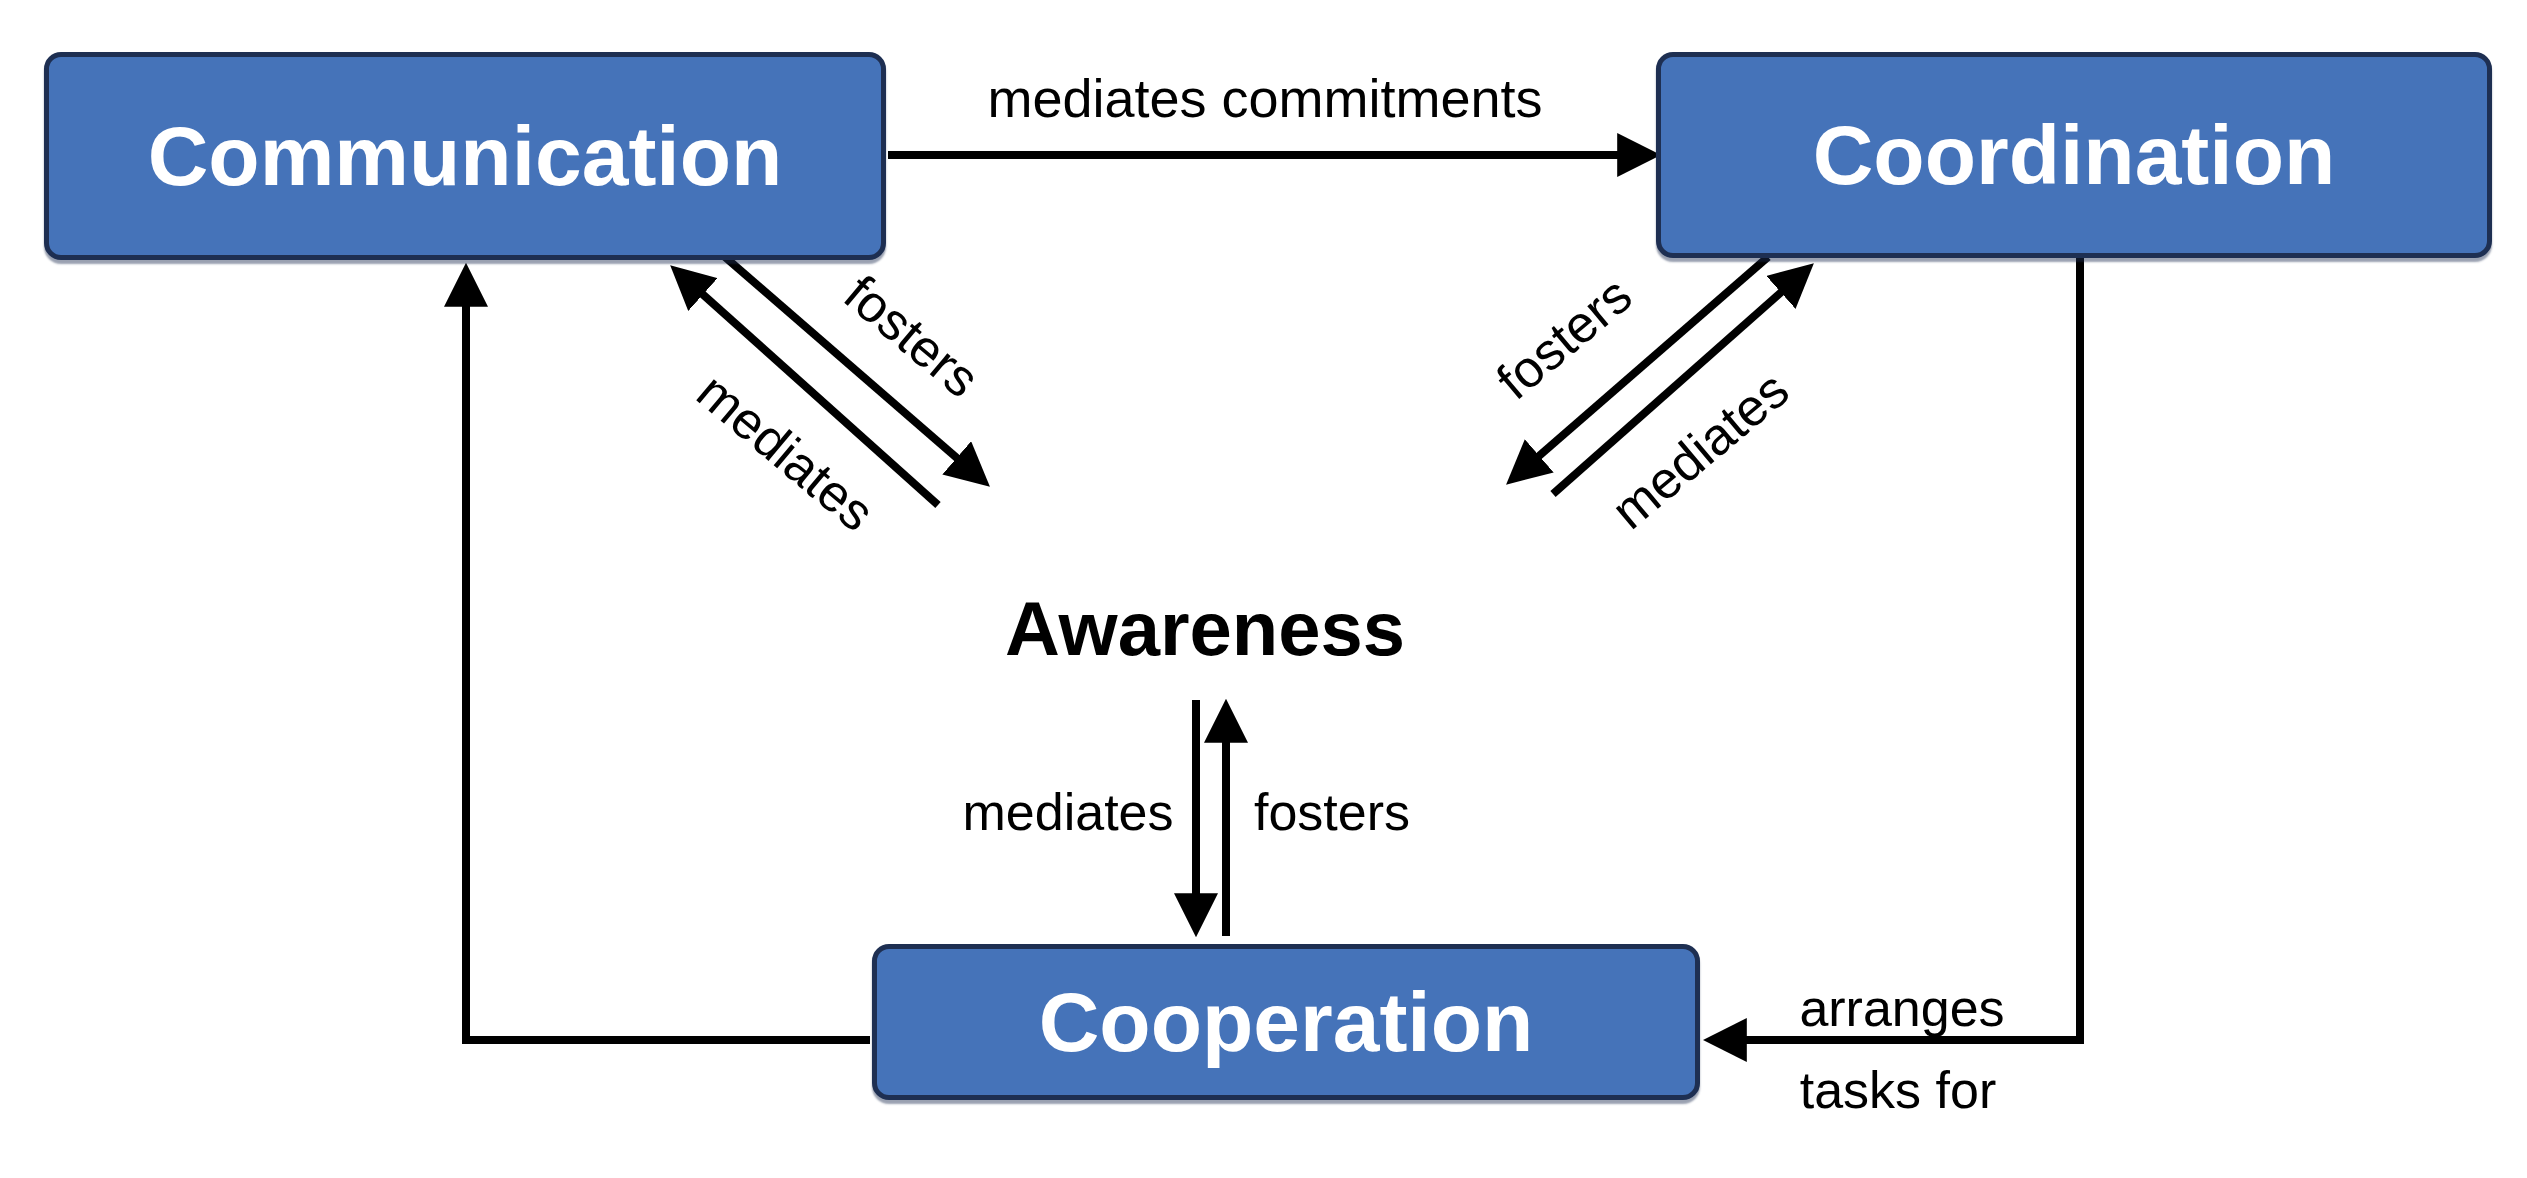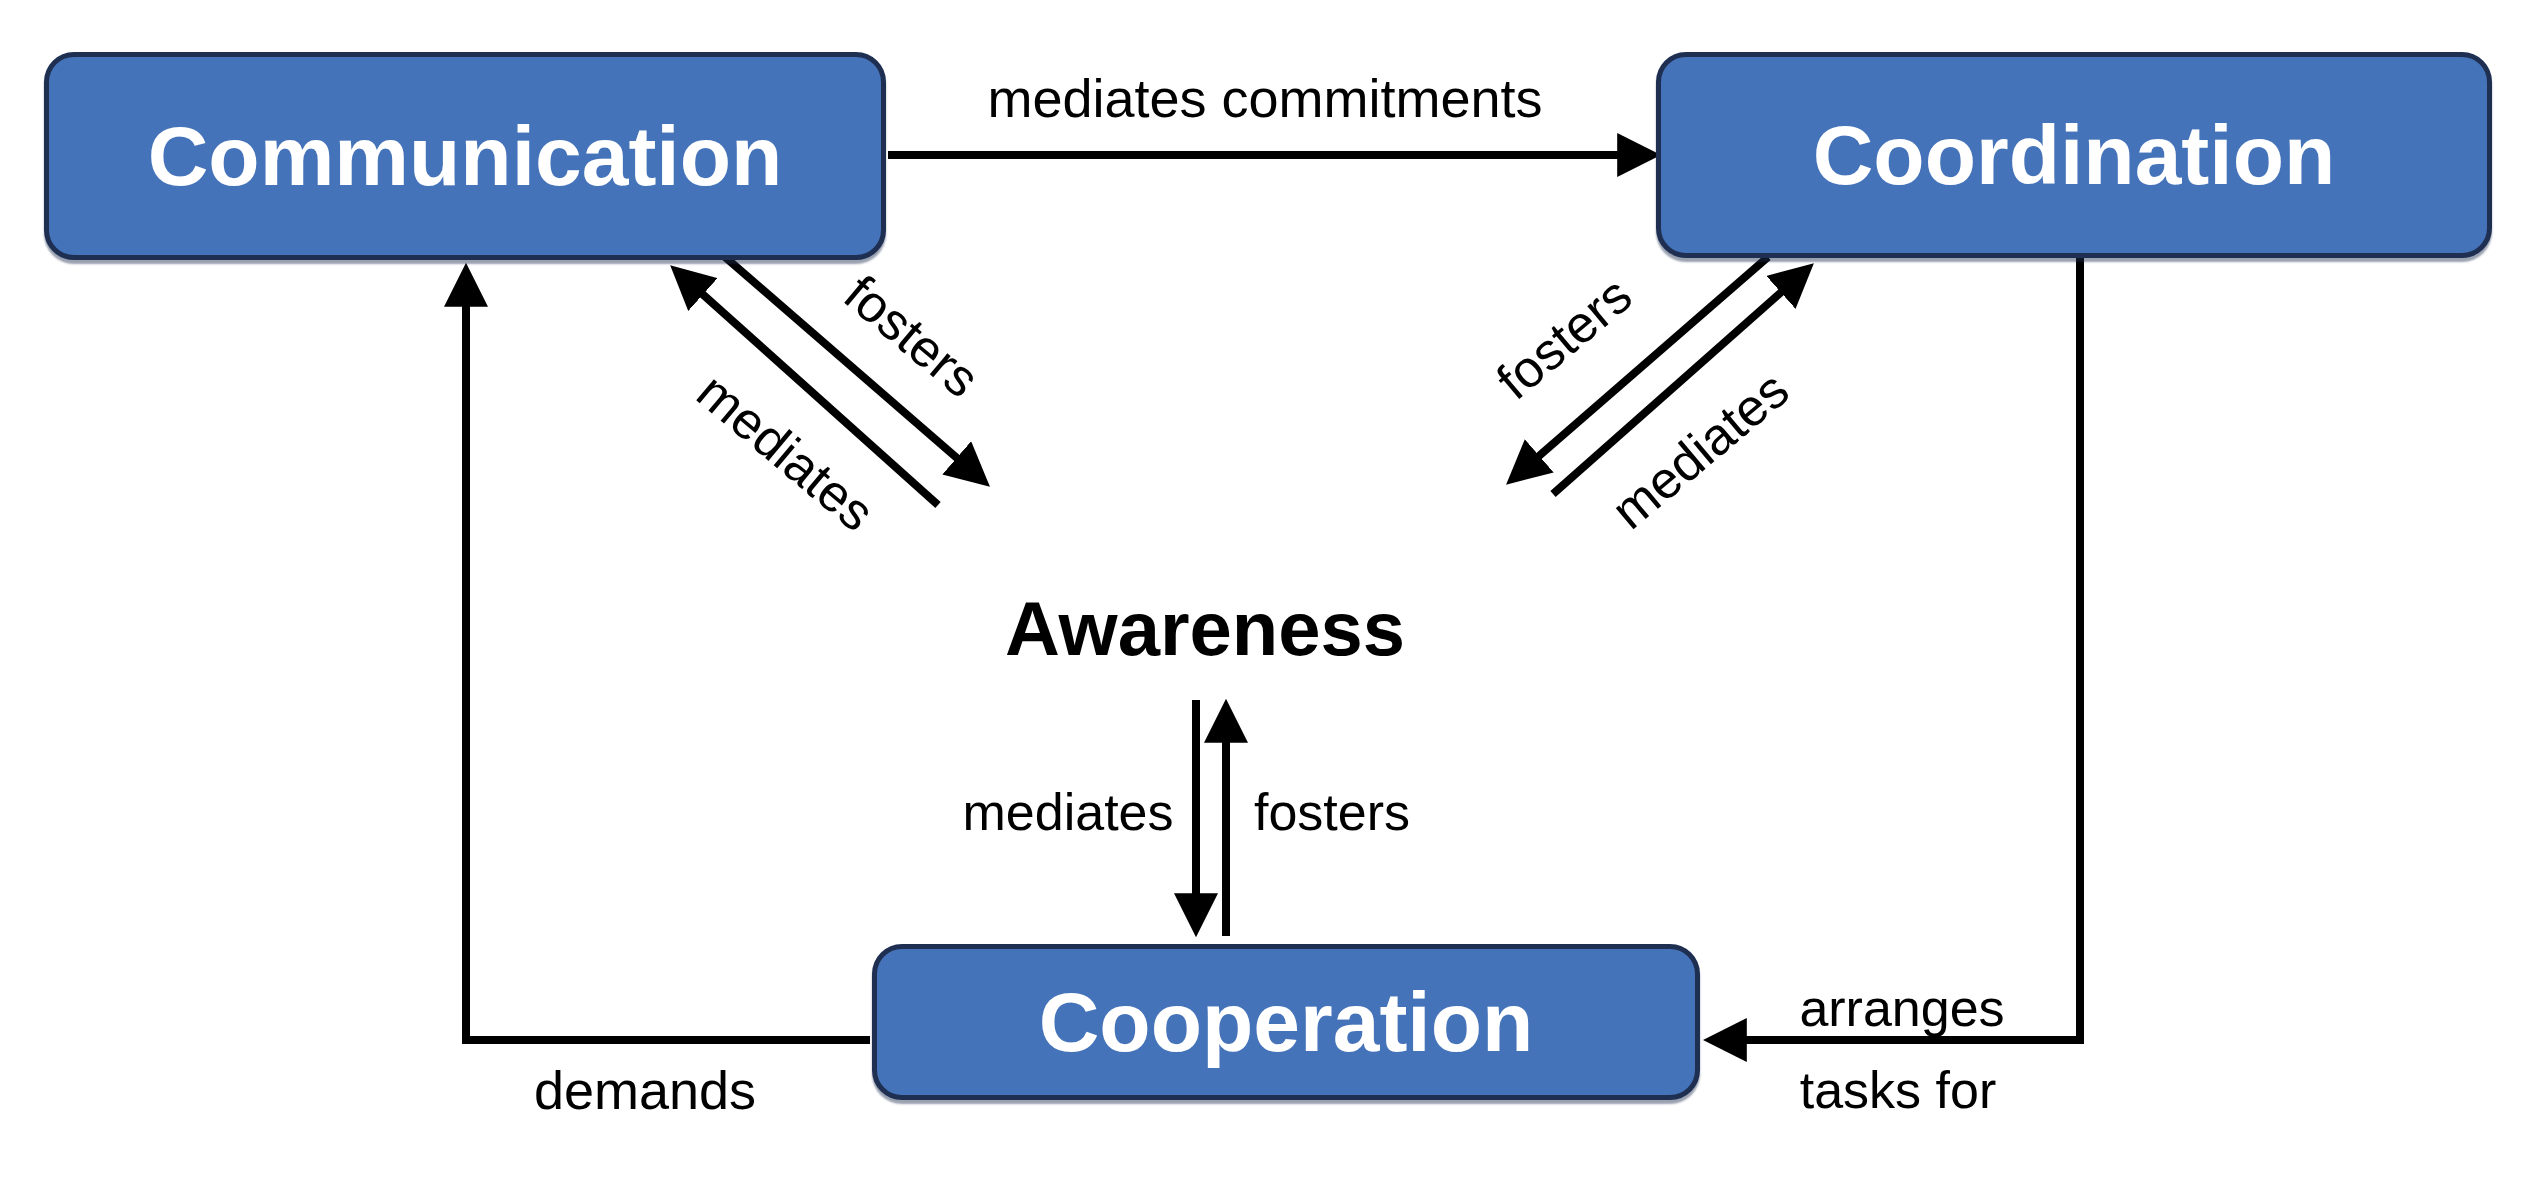--- a/index.html
+++ b/index.html
@@ -26,21 +26,21 @@
     stroke-width: 8;
   }
   .arrowhead {
     fill: var(--arrow-color, #000000);
   }
   .node {
     position: absolute;
     box-sizing: border-box;
     background: var(--node-fill, #4573b9);
     border: 5px solid var(--node-border, #1e2f52);
-    border-radius: 30px;
+    border-radius: 17px;
     display: flex;
     align-items: center;
     justify-content: center;
     box-shadow: 0 4px 2px rgba(30, 47, 82, 0.45);
   }
   .node-label {
     color: var(--node-text, #ffffff);
     font-weight: bold;
     font-size: 84px;
     letter-spacing: 0px;
@@ -117,15 +117,14 @@
 
   <div class="edge-label rot-ccw" style="left:1564px; top:338px;">fosters</div>
   <div class="edge-label rot-ccw" style="left:1700px; top:450px;">mediates</div>
 
   <div class="edge-label" style="left:1068px; top:812px;">mediates</div>
   <div class="edge-label" style="left:1332px; top:812px;">fosters</div>
 
   <div class="edge-label" style="left:1902px; top:1008px;">arranges</div>
   <div class="edge-label" style="left:1898px; top:1090px;">tasks for</div>
 
-  <div class="edge-label" style="left:645px; top:1090px; font-size:54px;">demands</div>
 
 </div>
 
 </body></html>

